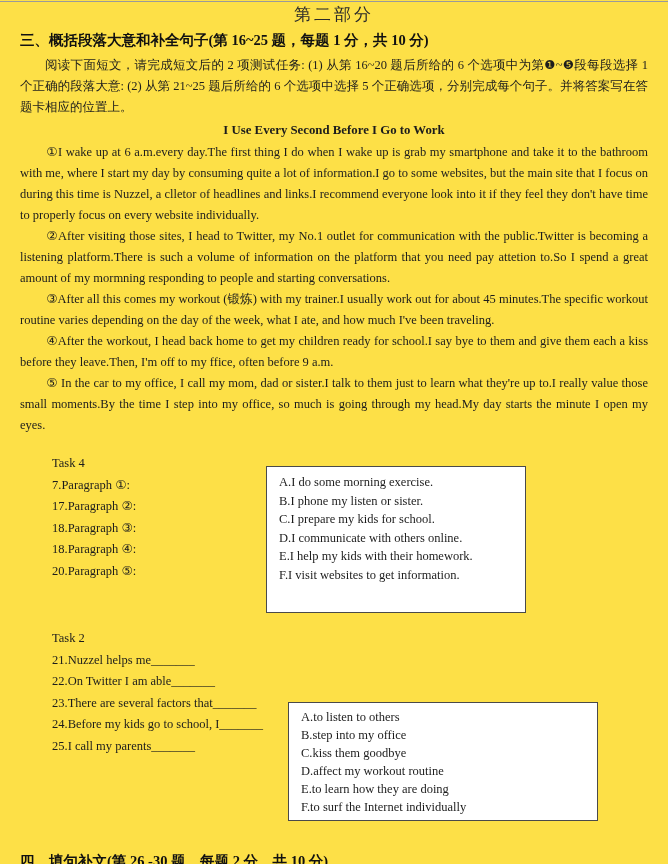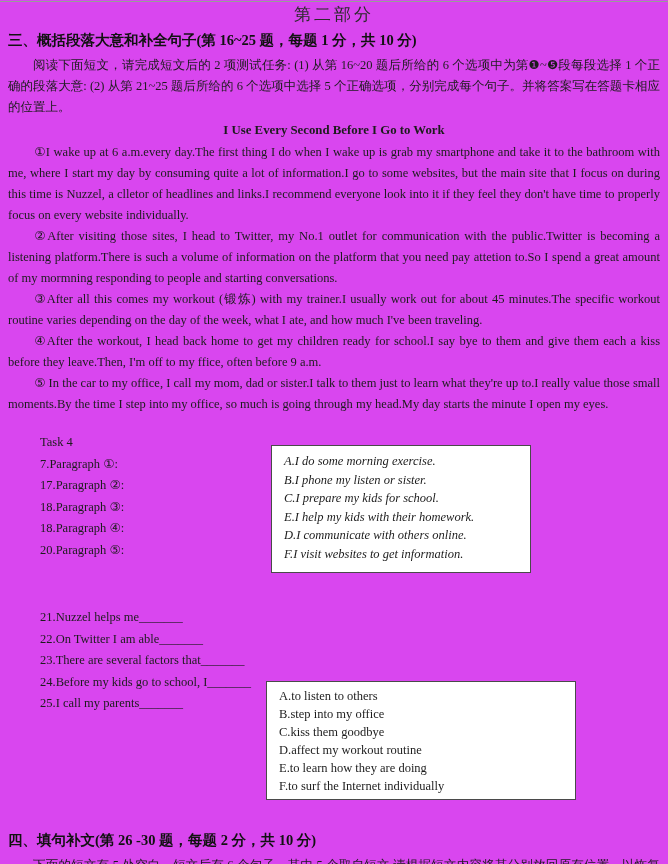--- a/index.html
+++ b/index.html
@@ -1,21 +1,21 @@
 <!DOCTYPE html>
 <html><head>
 <meta charset="utf-8">
 <style>
   html,body{margin:0;padding:0;background:#ffffff;}
   .page{
     position:relative;
     width:668px;height:864px;
     box-sizing:border-box;
-    padding:0 8px;
-    background:#d946ef;
+    padding:0 20px;
+    background:#fde047;
     color:#1c1c1c;
     font-family:"Liberation Serif","DejaVu Serif","DejaVu Sans",serif;
     font-size:12.5px;
     overflow:hidden;
   }
   .top-rule{
     position:absolute;top:1px;left:0;width:668px;height:0;
     border-top:1.5px solid #9a9a9a;
   }
   .part-title{
@@ -59,22 +59,22 @@
   .task-block-2{margin-top:27px;height:193px;}
   .task-label{line-height:21.5px;}
   .task-item{line-height:21.5px;white-space:nowrap;}
   .options-box{
     position:absolute;
     box-sizing:border-box;
     border:1.2px solid #4a4a4a;
     padding:6px 8px 5px 12px;
     background:#ffffff;
   }
-  .box-1{left:231px;top:13px;width:260px;height:128px;font-style:italic;}
-  .box-2{left:226px;top:74px;width:310px;height:119px;}
+  .box-1{left:214px;top:13px;width:260px;height:147px;}
+  .box-2{left:236px;top:74px;width:310px;height:119px;}
   .option-line{line-height:18.5px;white-space:nowrap;}
   .box-2 .option-line{line-height:17.9px;}
   .sec4{margin-top:31px;}
 </style>
 </head>
 <body>
 
 <div class="page">
   <div class="top-rule"></div>
 
@@ -97,27 +97,28 @@
     <div class="task-item">7.Paragraph ①:</div>
     <div class="task-item">17.Paragraph ②:</div>
     <div class="task-item">18.Paragraph ③:</div>
     <div class="task-item">18.Paragraph ④:</div>
     <div class="task-item">20.Paragraph ⑤:</div>
 
     <div class="options-box box-1">
       <div class="option-line">A.I do some morning exercise.</div>
       <div class="option-line">B.I phone my listen or sister.</div>
       <div class="option-line">C.I prepare my kids for school.</div>
+      <div class="option-line">D.I communicate with others online.</div>
       <div class="option-line">E.I help my kids with their homework.</div>
-      <div class="option-line">D.I communicate with others online.</div>
       <div class="option-line">F.I visit websites to get information.</div>
     </div>
   </div>
 
   <div class="task-block task-block-2">
+    <div class="task-label">Task 2</div>
     <div class="task-item">21.Nuzzel helps me_______</div>
     <div class="task-item">22.On Twitter I am able_______</div>
     <div class="task-item">23.There are several factors that_______</div>
     <div class="task-item">24.Before my kids go to school, I_______</div>
     <div class="task-item">25.I call my parents_______</div>
 
     <div class="options-box box-2">
       <div class="option-line">A.to listen to others</div>
       <div class="option-line">B.step into my office</div>
       <div class="option-line">C.kiss them goodbye</div>

